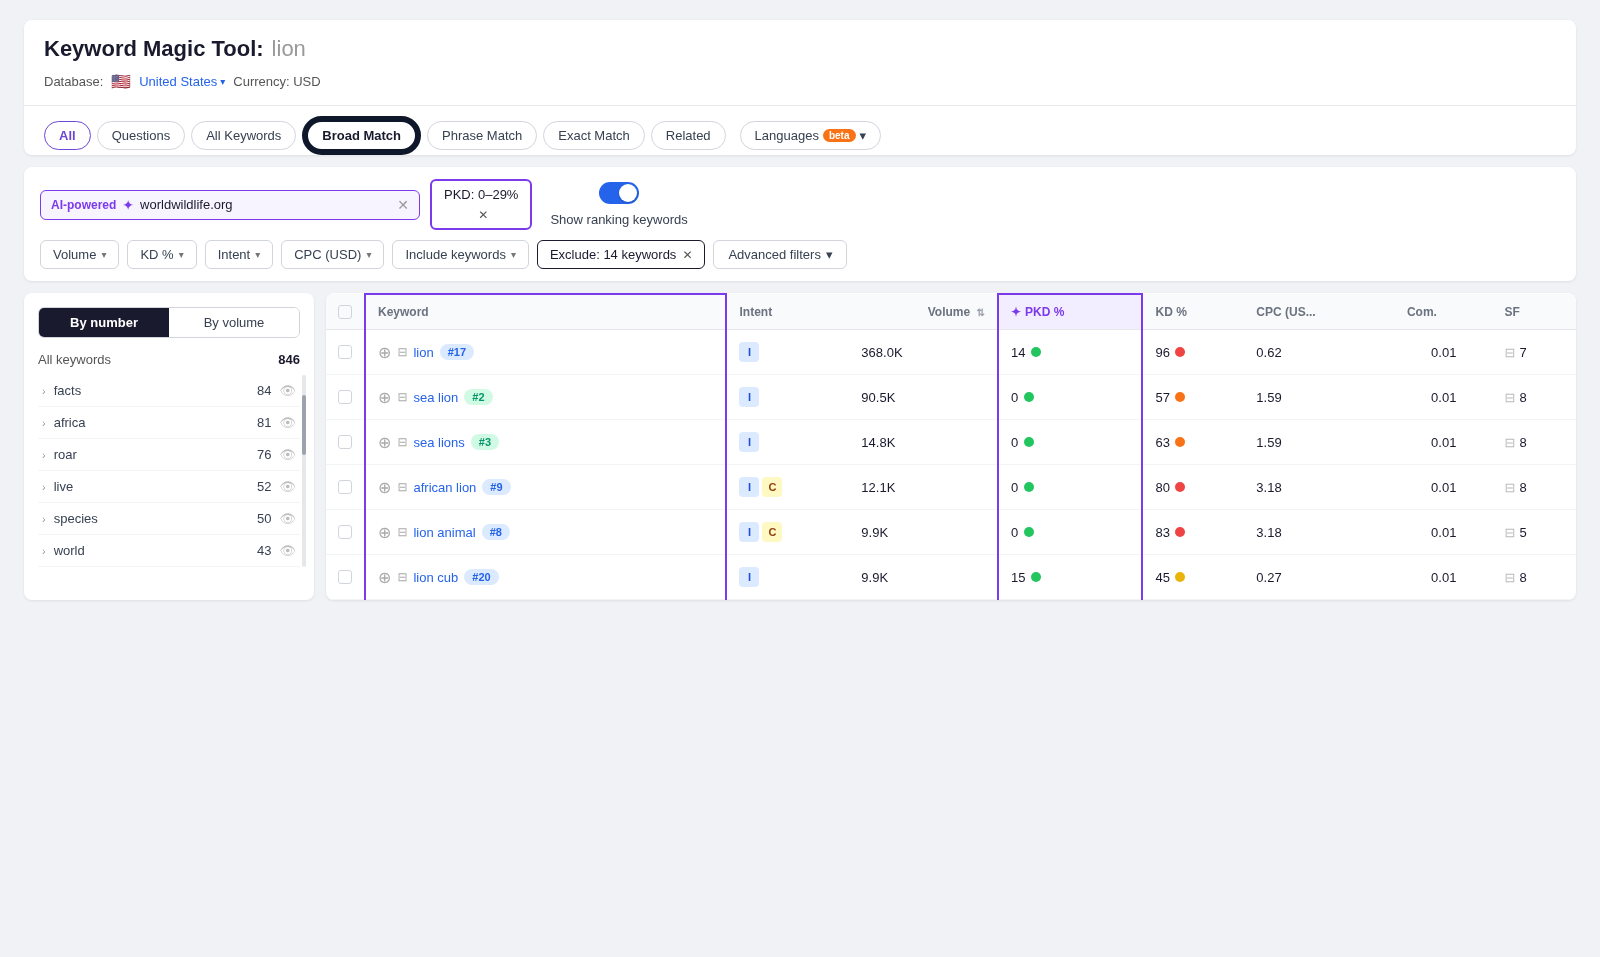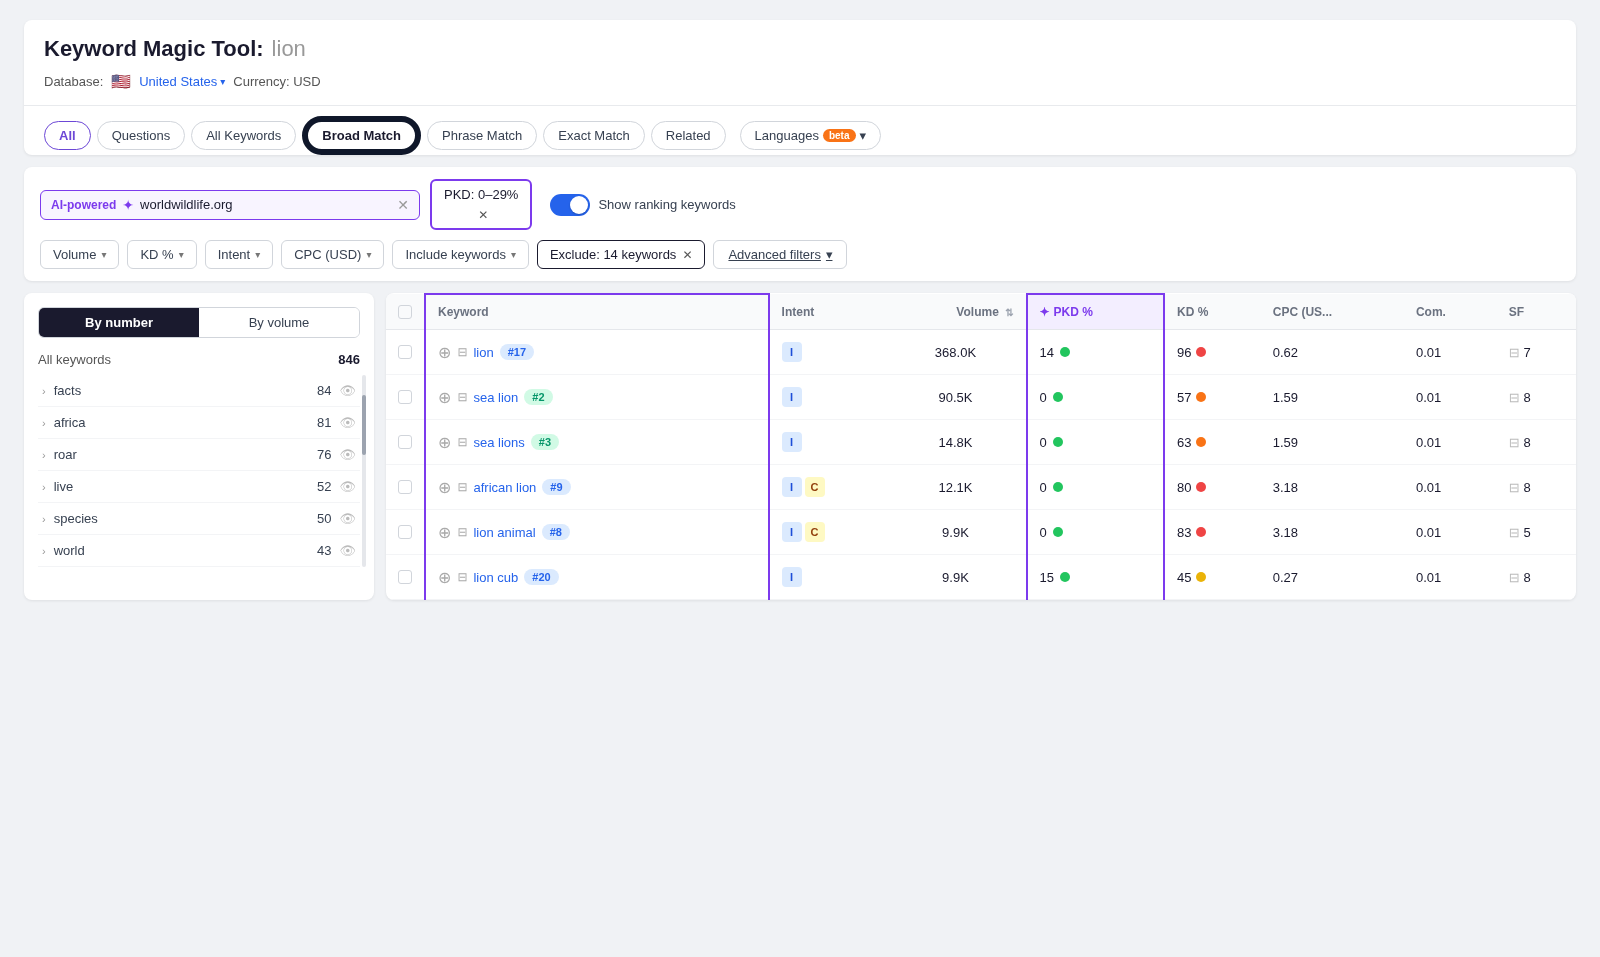--- a/index.html
+++ b/index.html
@@ -24,32 +24,32 @@
     .beta-badge { background: #f97316; color: #fff; font-size: 10px; font-weight: 600; padding: 1px 6px; border-radius: 10px; }
     .filters-section { background: #fff; border-radius: 8px; padding: 12px 16px; margin-bottom: 12px; box-shadow: 0 1px 3px rgba(0,0,0,0.08); }
     .filter-row1 { display: flex; align-items: center; gap: 10px; margin-bottom: 10px; }
     .ai-powered-input { display: flex; align-items: center; background: #f8f4ff; border: 1.5px solid #7c3aed; border-radius: 6px; padding: 6px 10px; gap: 6px; flex: 1; max-width: 380px; }
     .ai-label { color: #7c3aed; font-size: 12px; font-weight: 600; }
     .ai-star { color: #7c3aed; font-size: 14px; }
     .ai-input-text { color: #1a1a2e; font-size: 13px; flex: 1; }
     .ai-clear { color: #999; cursor: pointer; font-size: 14px; }
     .pkd-filter { display: flex; align-items: center; gap: 6px; border: 2px solid #7c3aed; border-radius: 6px; padding: 6px 12px; background: #fff; cursor: pointer; font-size: 13px; font-weight: 500; color: #1a1a2e; flex-direction: column; }
     .pkd-x { color: #555; font-size: 12px; cursor: pointer; margin-left: 4px; }
-    .toggle-group { display: flex; align-items: center; gap: 8px; margin-left: 8px; }
+    .toggle-group { display: flex; align-items: center; gap: 8px; margin-left: 8px; flex-direction: column; }
     .toggle { width: 40px; height: 22px; background: #2563eb; border-radius: 11px; position: relative; cursor: pointer; }
     .toggle-circle { width: 18px; height: 18px; background: #fff; border-radius: 50%; position: absolute; top: 2px; right: 2px; box-shadow: 0 1px 2px rgba(0,0,0,0.2); }
     .toggle-label { font-size: 13px; color: #374151; }
     .filter-row2 { display: flex; align-items: center; gap: 8px; flex-wrap: wrap; }
     .filter-btn { display: flex; align-items: center; gap: 5px; padding: 6px 12px; border: 1px solid #d1d5db; border-radius: 6px; background: #fff; cursor: pointer; font-size: 13px; color: #374151; white-space: nowrap; }
     .filter-btn .chevron { font-size: 10px; color: #777; }
     .exclude-btn { display: flex; align-items: center; gap: 6px; padding: 6px 12px; border: 1.5px solid #1a1a2e; border-radius: 6px; background: #fff; cursor: pointer; font-size: 13px; color: #1a1a2e; font-weight: 500; }
     .exclude-x { color: #555; font-size: 12px; cursor: pointer; }
-    .adv-filter-btn { display: flex; align-items: center; gap: 5px; padding: 6px 14px; border: 1px solid #d1d5db; border-radius: 6px; background: #fff; cursor: pointer; font-size: 13px; color: #374151; text-decoration: underline; }
+    .adv-filter-btn { display: flex; align-items: center; gap: 5px; padding: 6px 14px; border: 1px solid #d1d5db; border-radius: 6px; background: #fff; cursor: pointer; font-size: 13px; color: #374151; }
     .content-area { display: flex; gap: 12px; }
-    .sidebar { width: 350px; background: #fff; border-radius: 8px; padding: 14px; box-shadow: 0 1px 3px rgba(0,0,0,0.08); flex-shrink: 0; }
+    .sidebar { width: 290px; background: #fff; border-radius: 8px; padding: 14px; box-shadow: 0 1px 3px rgba(0,0,0,0.08); flex-shrink: 0; }
     .sort-toggle { display: flex; border: 1px solid #d1d5db; border-radius: 6px; overflow: hidden; margin-bottom: 14px; }
     .sort-btn { flex: 1; padding: 7px 10px; text-align: center; font-size: 13px; cursor: pointer; background: #fff; color: #374151; border: none; }
     .sort-btn.active { background: #1a1a2e; color: #fff; font-weight: 600; }
     .sidebar-header { display: flex; justify-content: space-between; align-items: center; font-size: 13px; color: #555; margin-bottom: 8px; }
     .sidebar-header span:last-child { font-weight: 600; color: #1a1a2e; }
     .sidebar-item { display: flex; align-items: center; justify-content: space-between; padding: 8px 4px; cursor: pointer; border-bottom: 1px solid #f3f4f6; }
     .sidebar-item-left { display: flex; align-items: center; gap: 8px; }
     .sidebar-chevron { color: #999; font-size: 11px; }
     .sidebar-item-name { font-size: 13px; color: #374151; }
     .sidebar-item-right { display: flex; align-items: center; gap: 8px; }
@@ -68,31 +68,31 @@
     .keyword-cell { display: flex; align-items: center; gap: 6px; }
     .kw-plus { color: #aaa; font-size: 16px; cursor: pointer; }
     .kw-icon { color: #aaa; font-size: 12px; }
     .kw-link { color: #2563eb; text-decoration: none; font-size: 13px; }
     .rank-badge { display: inline-block; padding: 2px 8px; border-radius: 12px; font-size: 11px; font-weight: 600; }
     .rank-blue { background: #dbeafe; color: #2563eb; }
     .rank-teal { background: #d1fae5; color: #059669; }
     .intent-badge { display: inline-flex; align-items: center; justify-content: center; width: 20px; height: 20px; border-radius: 4px; font-size: 11px; font-weight: 700; }
     .intent-i { background: #dbeafe; color: #1d4ed8; }
     .intent-c { background: #fef9c3; color: #92400e; }
-    .volume-col { text-align: center; font-size: 13px; color: #1a1a2e; }
+    .volume-col { text-align: left; font-size: 13px; color: #1a1a2e; }
     .pkd-col { display: flex; align-items: center; gap: 6px; }
     .pkd-val { font-size: 13px; color: #1a1a2e; }
     .dot { width: 10px; height: 10px; border-radius: 50%; display: inline-block; }
     .dot-green { background: #22c55e; }
     .dot-orange { background: #f97316; }
     .dot-red { background: #ef4444; }
     .dot-yellow { background: #eab308; }
     .kd-col { display: flex; align-items: center; gap: 5px; font-size: 13px; }
     .cpc-col { font-size: 13px; color: #1a1a2e; }
-    .com-col { font-size: 13px; color: #1a1a2e; }
+    .com-col { font-size: 13px; color: #1a1a2e; text-align: center; }
     .sf-icon { color: #bbb; font-size: 13px; cursor: pointer; }
     .sf-num { font-size: 13px; color: #1a1a2e; }
     .checkbox { width: 14px; height: 14px; border: 1.5px solid #d1d5db; border-radius: 3px; cursor: pointer; }
     .col-keyword { border: 2px solid #7c3aed; }
     .col-pkd { border: 2px solid #7c3aed; }
     .pkd-header { display: flex; align-items: center; gap: 4px; }
     .pkd-star { color: #7c3aed; font-size: 12px; }
     .sort-icon { font-size: 10px; color: #9ca3af; margin-left: 3px; }
     .intent-group { display: flex; gap: 3px; }
   </style>

